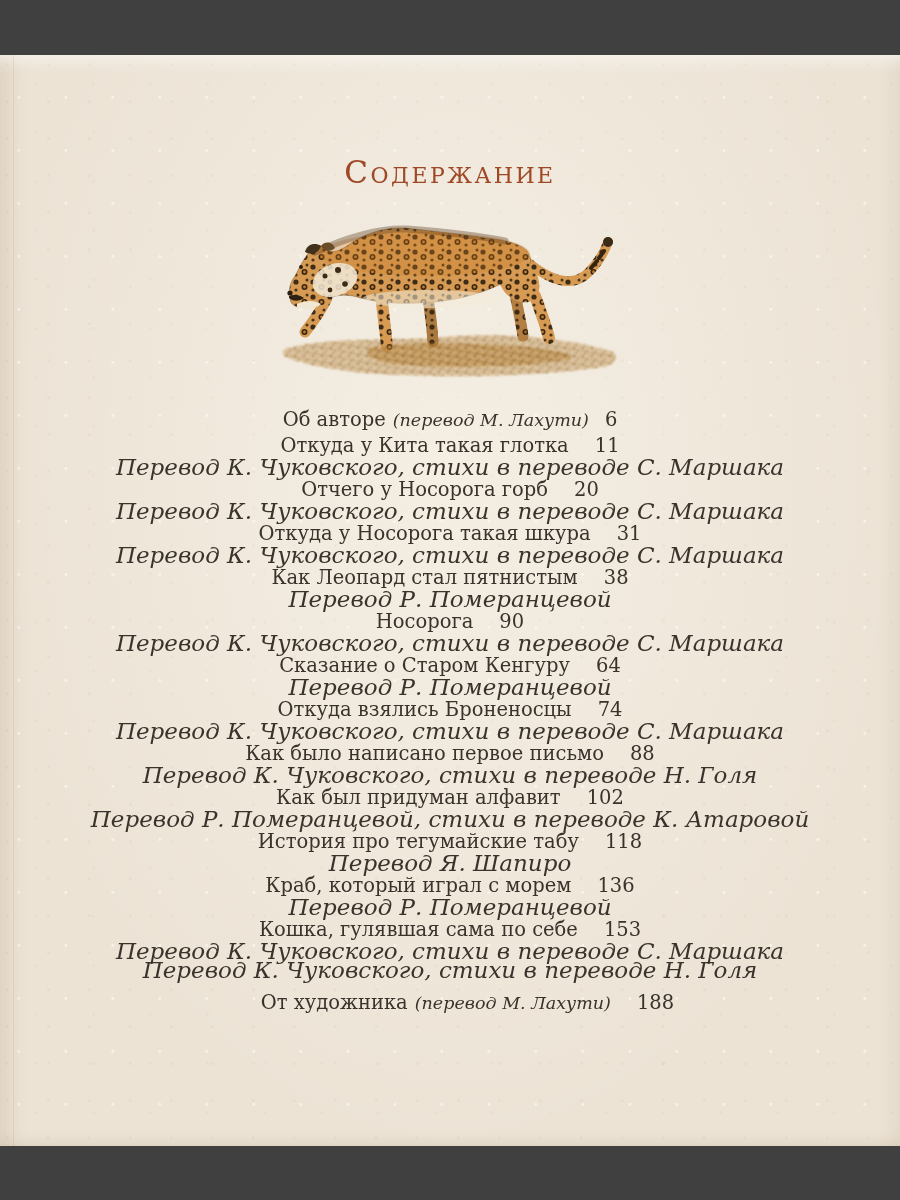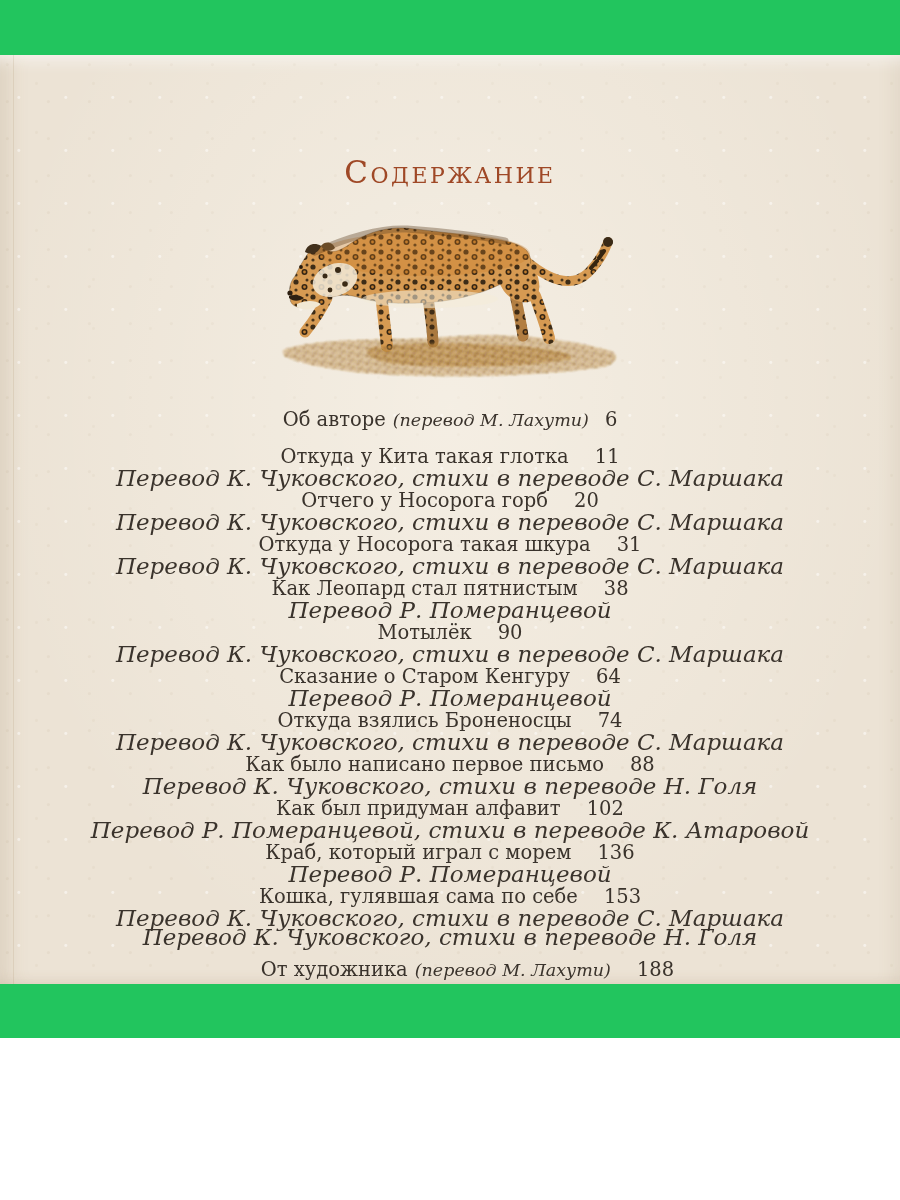--- a/index.html
+++ b/index.html
@@ -1,20 +1,20 @@
 <!DOCTYPE html>
 <html><head>
 <meta charset="utf-8">
 <style>
   html,body{margin:0;padding:0;}
   body{
     width:900px;height:1200px;overflow:hidden;background:#ffffff;
     font-family:"DejaVu Serif","Liberation Serif",serif;
   }
-  .photo{position:relative;width:900px;height:1038px;background:#22c55e;}
+  .photo{position:relative;width:900px;height:1200px;background:#404040;}
   .paper{
     position:absolute;left:0;right:0;top:55px;bottom:54px;
     background-color:#ece3d5;
     background-image:
       radial-gradient(ellipse at 50% 38%, rgba(255,252,245,.45), rgba(255,252,245,0) 72%),
       radial-gradient(circle at 18% 26%, rgba(150,120,80,.07) 1px, transparent 2px),
       radial-gradient(circle at 64% 58%, rgba(150,120,80,.055) 1px, transparent 2px),
       radial-gradient(circle at 40% 80%, rgba(255,255,255,.5) 1px, transparent 2px);
     background-size:100% 100%, 41px 37px, 57px 49px, 47px 53px;
     box-shadow:
@@ -28,21 +28,21 @@
     margin:97px 0 0;text-align:center;font-weight:400;
     font-variant:small-caps;font-size:31px;line-height:40px;
     letter-spacing:2.5px;color:#9f4826;
   }
   .art{display:block;margin:26px auto 0;width:350px;height:162px;}
   .toc{margin-top:27px;text-align:center;color:#3a332c;}
   .line{font-size:19.5px;line-height:25px;white-space:nowrap;}
   .num{margin-left:26px;}
   .note{font-style:italic;font-size:17.5px;margin-left:7px;}
   .tr{font-style:italic;font-size:23px;line-height:19px;color:#3a332c;}
-  .g-first{margin-bottom:11px;}
+  .g-first{}
   .g-first .num{margin-left:16px;}
   .g-last{margin-top:10px;padding-left:35px;}
 </style>
 </head>
 <body>
 
 <div class="photo">
   <div class="paper">
     <div class="edge-line"></div>
 
@@ -149,21 +149,21 @@
         <div class="line"><span>Откуда у Носорога такая шкура</span><span class="num">31</span></div>
         <div class="tr">Перевод К. Чуковского, стихи в переводе С. Маршака</div>
       </div>
 
       <div>
         <div class="line"><span>Как Леопард стал пятнистым</span><span class="num">38</span></div>
         <div class="tr">Перевод Р. Померанцевой</div>
       </div>
 
       <div>
-        <div class="line"><span>Мотылёк</span><span class="num">90</span></div>
+        <div class="line"><span>Носорога</span><span class="num">90</span></div>
         <div class="tr">Перевод К. Чуковского, стихи в переводе С. Маршака</div>
       </div>
 
       <div>
         <div class="line"><span>Сказание о Старом Кенгуру</span><span class="num">64</span></div>
         <div class="tr">Перевод Р. Померанцевой</div>
       </div>
 
       <div>
         <div class="line"><span>Откуда взялись Броненосцы</span><span class="num">74</span></div>
@@ -173,20 +173,24 @@
       <div>
         <div class="line"><span>Как было написано первое письмо</span><span class="num">88</span></div>
         <div class="tr">Перевод К. Чуковского, стихи в переводе Н. Голя</div>
       </div>
 
       <div>
         <div class="line"><span>Как был придуман алфавит</span><span class="num">102</span></div>
         <div class="tr">Перевод Р. Померанцевой, стихи в переводе К. Атаровой</div>
       </div>
 
+      <div>
+        <div class="line"><span>История про тегумайские табу</span><span class="num">118</span></div>
+        <div class="tr">Перевод Я. Шапиро</div>
+      </div>
 
       <div>
         <div class="line"><span>Краб, который играл с морем</span><span class="num">136</span></div>
         <div class="tr">Перевод Р. Померанцевой</div>
       </div>
 
       <div>
         <div class="line"><span>Кошка, гулявшая сама по себе</span><span class="num">153</span></div>
         <div class="tr">Перевод К. Чуковского, стихи в переводе С. Маршака</div>
       </div>

